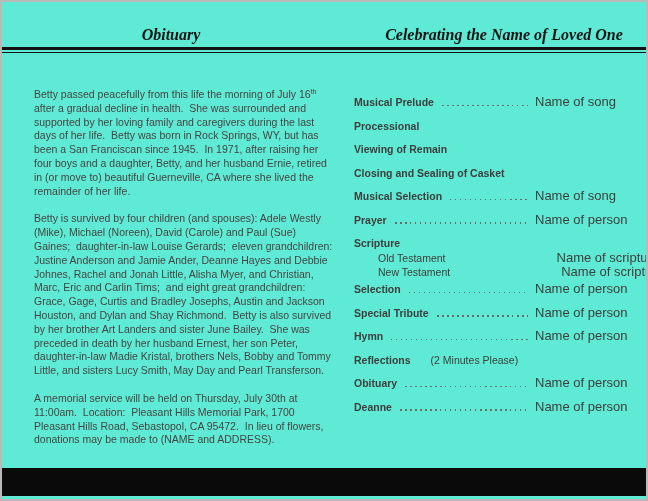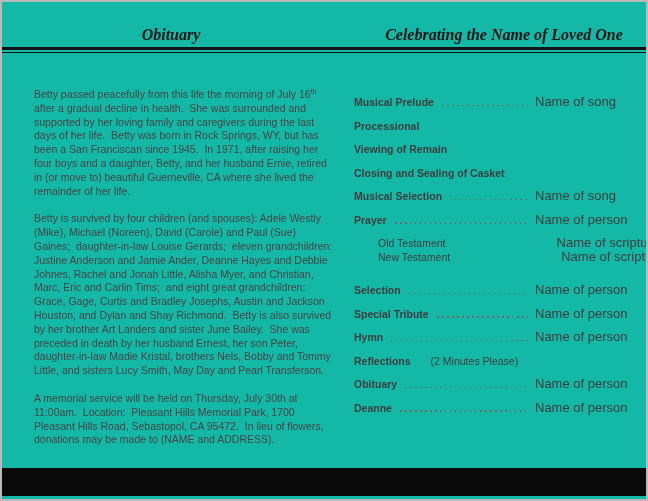--- a/index.html
+++ b/index.html
@@ -2,21 +2,21 @@
 <html><head>
 <meta charset="utf-8">
 <style>
   html, body { margin: 0; padding: 0; background: #ffffff; }
   .sheet {
     position: relative;
     width: 648px;
     height: 501px;
     box-sizing: border-box;
     border: 2px solid #b9b9b9;
-    background: #14b8a6;
+    background: #5eead4;
     font-family: "Liberation Sans", "DejaVu Sans", sans-serif;
     overflow: hidden;
   }
 
   
   .header { display: flex; height: 45px; align-items: flex-end; }
   .header-cell {
     width: 50%;
     box-sizing: border-box;
     text-align: center;
@@ -62,21 +62,21 @@
   }
   .prow {
     display: flex;
     align-items: center;
     line-height: 14px;
     margin-bottom: 9.5px;
     color: #3e3e3e;
   }
   .prow.group { margin-bottom: 1px; }
   .prow.sub   { margin-bottom: 0; padding-left: 24px; gap: 48px; }
-  .prow.sub + .prow:not(.sub) { margin-top: 19px; }
+  .prow.sub + .prow:not(.sub) { margin-top: 3px; }
 
   .plabel { font-size: 10.5px; font-weight: bold; white-space: nowrap; }
   .prow.sub .plabel { font-weight: normal; }
   .pnote  { font-size: 10.5px; font-weight: normal; margin-left: 20px; white-space: nowrap; }
   .leader {
     flex: 1;
     align-self: flex-end;
     height: 1.5px;
     margin: 0 7px 3px 8px;
     background: repeating-linear-gradient(90deg, #6b6b6b 0, #6b6b6b 1.5px, transparent 1.5px, transparent 5px);
@@ -144,20 +144,26 @@
 
     <span class="leader"></span>
     <span class="pvalue">Name of song</span>
   </div>
         <div class="prow item">
     <span class="plabel">Prayer</span>
 
     <span class="leader"></span>
     <span class="pvalue">Name of person</span>
   </div>
+        <div class="prow group novalue">
+    <span class="plabel">Scripture</span>
+
+    <span class="leader"></span>
+    <span class="pvalue"></span>
+  </div>
         <div class="prow sub">
     <span class="plabel">Old Testament</span>
 
     <span class="leader"></span>
     <span class="pvalue">Name of scripture</span>
   </div>
         <div class="prow sub">
     <span class="plabel">New Testament</span>
 
     <span class="leader"></span>

